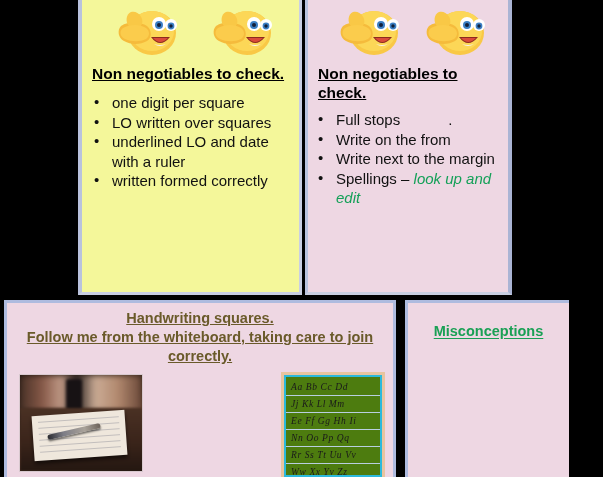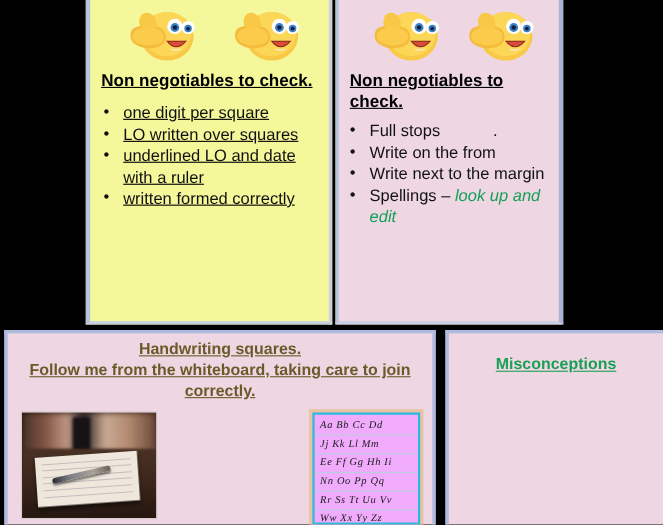--- a/index.html
+++ b/index.html
@@ -54,21 +54,21 @@
     height: 177px;
     background: #eed7e3;
     border: 3px solid #aebbdf;
     border-bottom: none;
   }
 
   
   #panel-misconceptions {
     left: 405px;
     top: 300px;
-    width: 198px;
+    width: 164px;
     height: 177px;
     background: #eed7e3;
     border-left: 3px solid #aebbdf;
     border-top: 3px solid #aebbdf;
   }
 
   
   .emoji-row {
     display: flex;
     justify-content: space-around;
@@ -127,21 +127,21 @@
     display: inline-block;
     margin-left: 26px;
     color: #111111;
   }
   .example-dot {
     display: inline-block;
     margin-left: 48px;
     color: #111111;
   }
 
-  #maths-bullets { padding: 10px 6px 0 8px; text-decoration: underline; }
+  #maths-bullets { padding: 10px 6px 0 8px; }
   #english-bullets { padding: 8px 4px 0 6px; }
 
   
   #handwriting-heading {
     text-align: center;
     font-weight: bold;
     font-size: 14.5px;
     line-height: 19px;
     color: #6a5a2a;
     padding: 6px 8px 0 8px;
@@ -216,21 +216,21 @@
     width: 104px;
     height: 108px;
     background: #e8c49f;
     padding: 3px;
     box-sizing: border-box;
   }
   #alphabet-card .inner {
     width: 100%;
     height: 100%;
     border: 2px solid #2bb9dc;
-    background: #f0abfc;
+    background: #4d7c0f;
     box-sizing: border-box;
     padding: 2px 0 0 0;
     overflow: hidden;
   }
   .alpha-row {
     font-family: "Liberation Serif", serif;
     font-style: italic;
     font-size: 9.5px;
     line-height: 16px;
     color: #1a1a1a;

